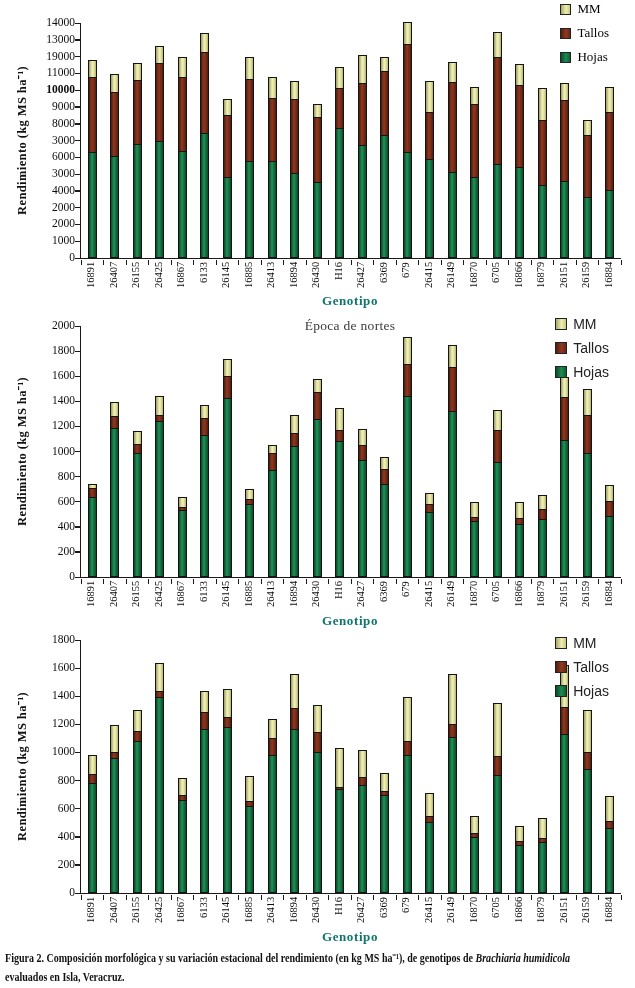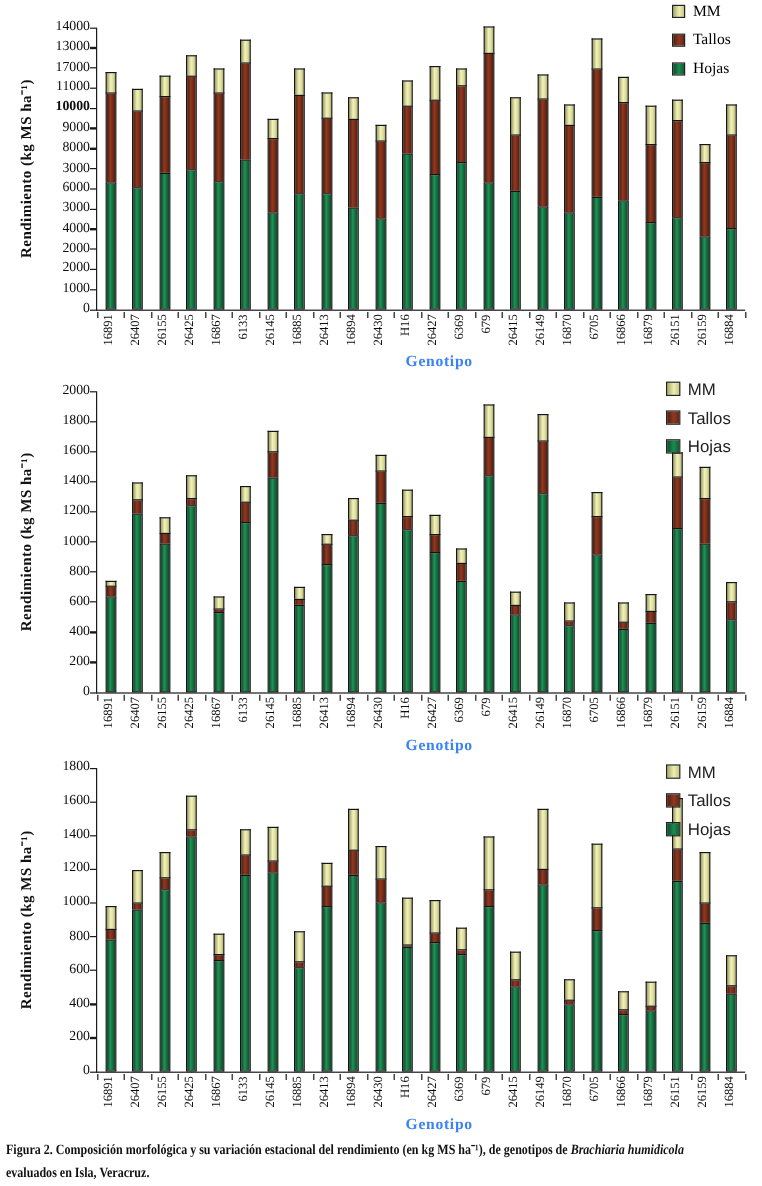--- a/index.html
+++ b/index.html
@@ -38,22 +38,22 @@
   .seg-tallos{background:linear-gradient(90deg,#4c1b0d 0%,#8e3a22 42%,#772a15 72%,#521d0e 100%);}
   .seg-mm{background:linear-gradient(90deg,#9e9e5e 0%,#f1f1bd 45%,#e2e29e 72%,#b3b370 100%);}
   .xlabels{position:absolute;left:80px;width:540px;height:50px;}
   .xlab{
     position:absolute;top:0;height:47px;width:14px;
     writing-mode:vertical-rl;transform:rotate(180deg);
     text-align:right;font-size:10.5px;color:#0d0d0d;line-height:14px;
     white-space:nowrap;
   }
   .xtitle{
-    position:absolute;left:96px;width:540px;text-align:center;
-    font-weight:bold;font-size:13px;color:#3b82f6;letter-spacing:.6px;
+    position:absolute;left:80px;width:540px;text-align:center;
+    font-weight:bold;font-size:13px;color:#0f766e;letter-spacing:.6px;
   }
   .legend{position:absolute;right:26px;}
   .lrow{display:flex;align-items:center;margin-bottom:8px;}
   .sw{display:inline-block;border:1px solid #222;margin-right:6px;box-sizing:border-box;}
   .lg-serif{font-size:13px;}
   .lg-serif .sw{width:11px;height:11px;}
   .lg-sans{font-family:"Liberation Sans",sans-serif;font-size:14px;color:#222;}
   .lg-sans .sw{width:12px;height:12px;}
   .sw-mm{background:linear-gradient(90deg,#a8a865,#eeeeb5 55%,#c9c97f);}
   .sw-tallos{background:linear-gradient(90deg,#531d0e,#8e3a22 55%,#6b2514);}
@@ -90,21 +90,21 @@
       <div class="yticklabel" style="top: 110.5px;">3000</div>
       <div class="ytick" style="top: 100.214px;"></div>
       <div class="yticklabel" style="top: 93.7143px;">8000</div>
       <div class="ytick" style="top: 83.4286px;"></div>
       <div class="yticklabel" style="top: 76.9286px;">9000</div>
       <div class="ytick" style="top: 66.6429px;"></div>
       <div class="yticklabel" style="top: 60.1429px; font-weight: bold;">10000</div>
       <div class="ytick" style="top: 49.8571px;"></div>
       <div class="yticklabel" style="top: 43.3571px;">11000</div>
       <div class="ytick" style="top: 33.0714px;"></div>
-      <div class="yticklabel" style="top: 26.5714px;">17000</div>
+      <div class="yticklabel" style="top: 26.5714px;">19000</div>
       <div class="ytick" style="top: 16.2857px;"></div>
       <div class="yticklabel" style="top: 9.78571px;">13000</div>
       <div class="ytick" style="top: -0.5px;"></div>
       <div class="yticklabel" style="top: -7px;">14000</div>
       <div class="xtick" style="left: -0.5px;"></div>
       <div class="xtick" style="left: 22px;"></div>
       <div class="xtick" style="left: 44.5px;"></div>
       <div class="xtick" style="left: 67px;"></div>
       <div class="xtick" style="left: 89.5px;"></div>
       <div class="xtick" style="left: 112px;"></div>
@@ -285,20 +285,21 @@
         <span class="ltext">Tallos</span>
       </div>
     <div class="lrow">
         <span class="sw sw-hojas"></span>
         <span class="ltext">Hojas</span>
       </div>
   </div>
 </div>
 
 <div class="chart" style="top:310px;height:315px;">
+  <div class="ctitle" style="top:8px;">Época de nortes</div>
   <div class="ylabel" style="top:16px;height:251px;">Rendimiento (kg MS ha⁻¹)</div>
   <div class="plot" style="top:16px;height:251px;">
       <div class="ytick" style="top: 250.5px;"></div>
       <div class="yticklabel" style="top: 244px;">0</div>
       <div class="ytick" style="top: 225.4px;"></div>
       <div class="yticklabel" style="top: 218.9px;">200</div>
       <div class="ytick" style="top: 200.3px;"></div>
       <div class="yticklabel" style="top: 193.8px;">400</div>
       <div class="ytick" style="top: 175.2px;"></div>
       <div class="yticklabel" style="top: 168.7px;">600</div>

